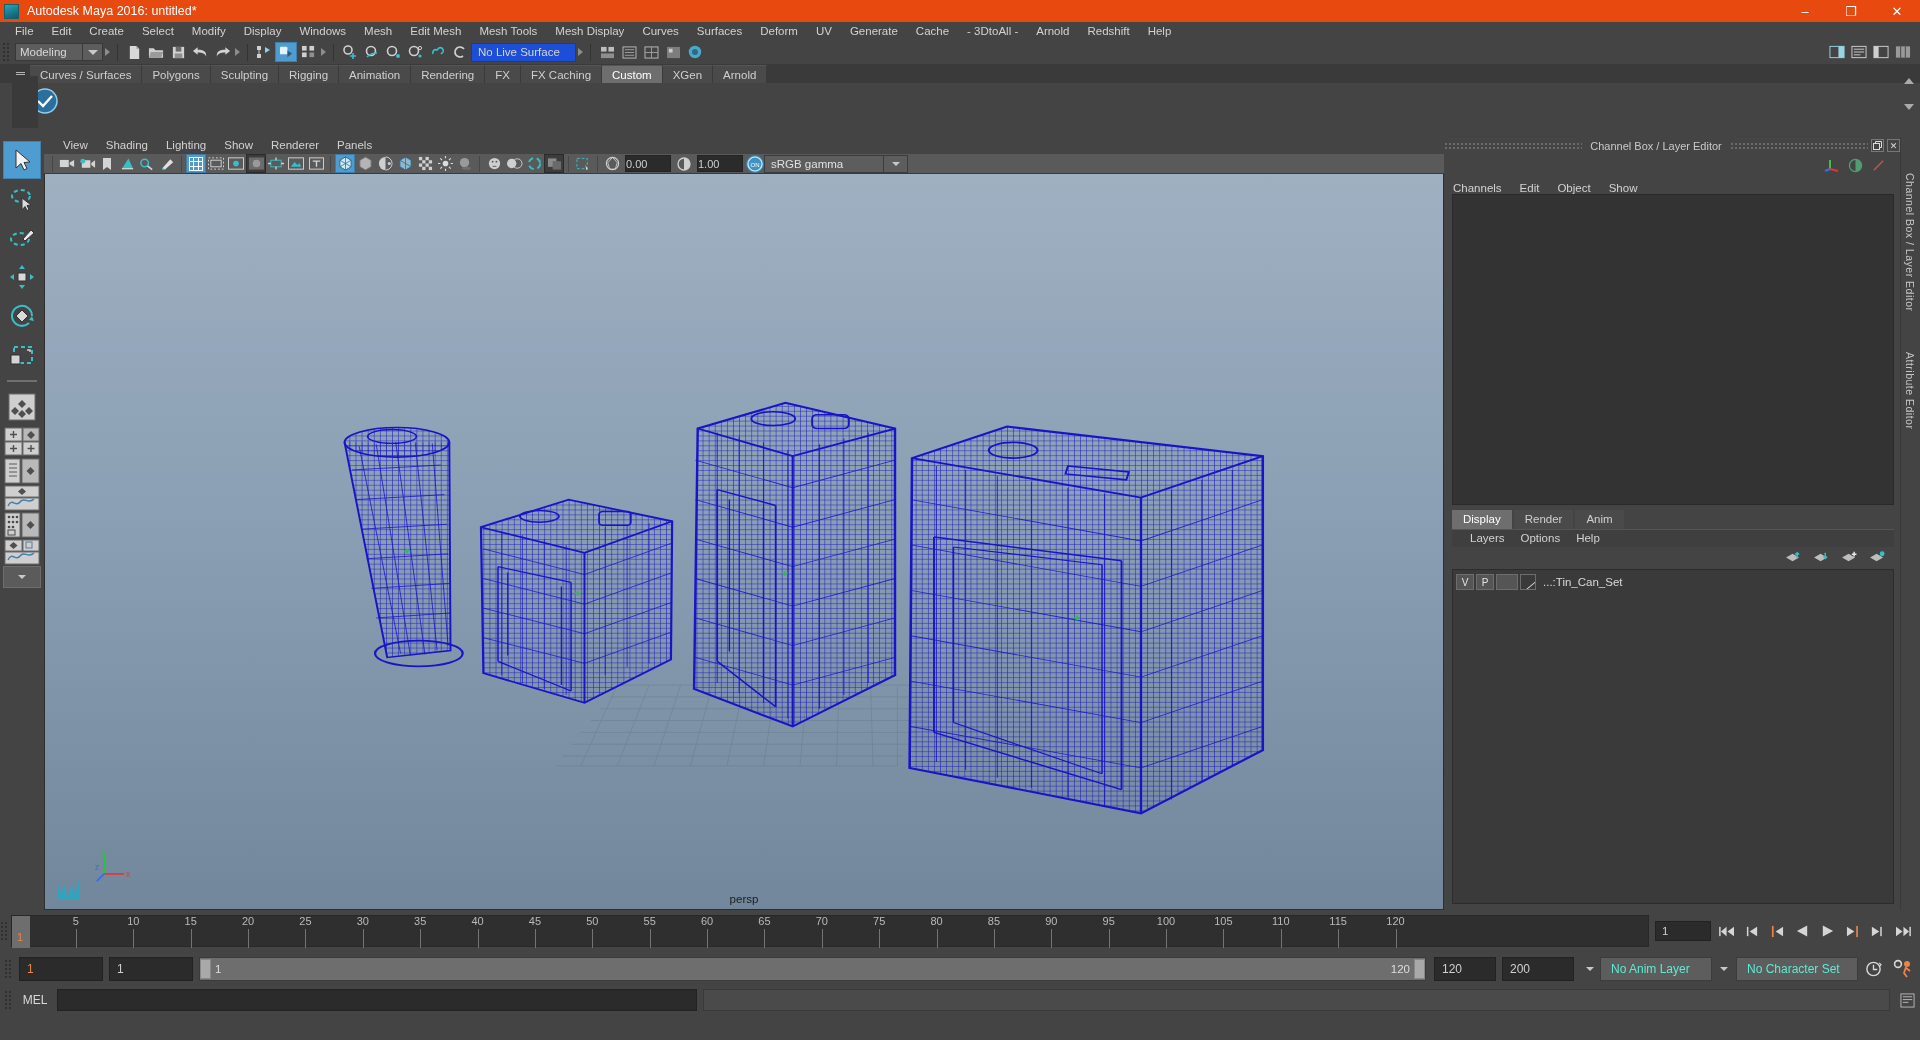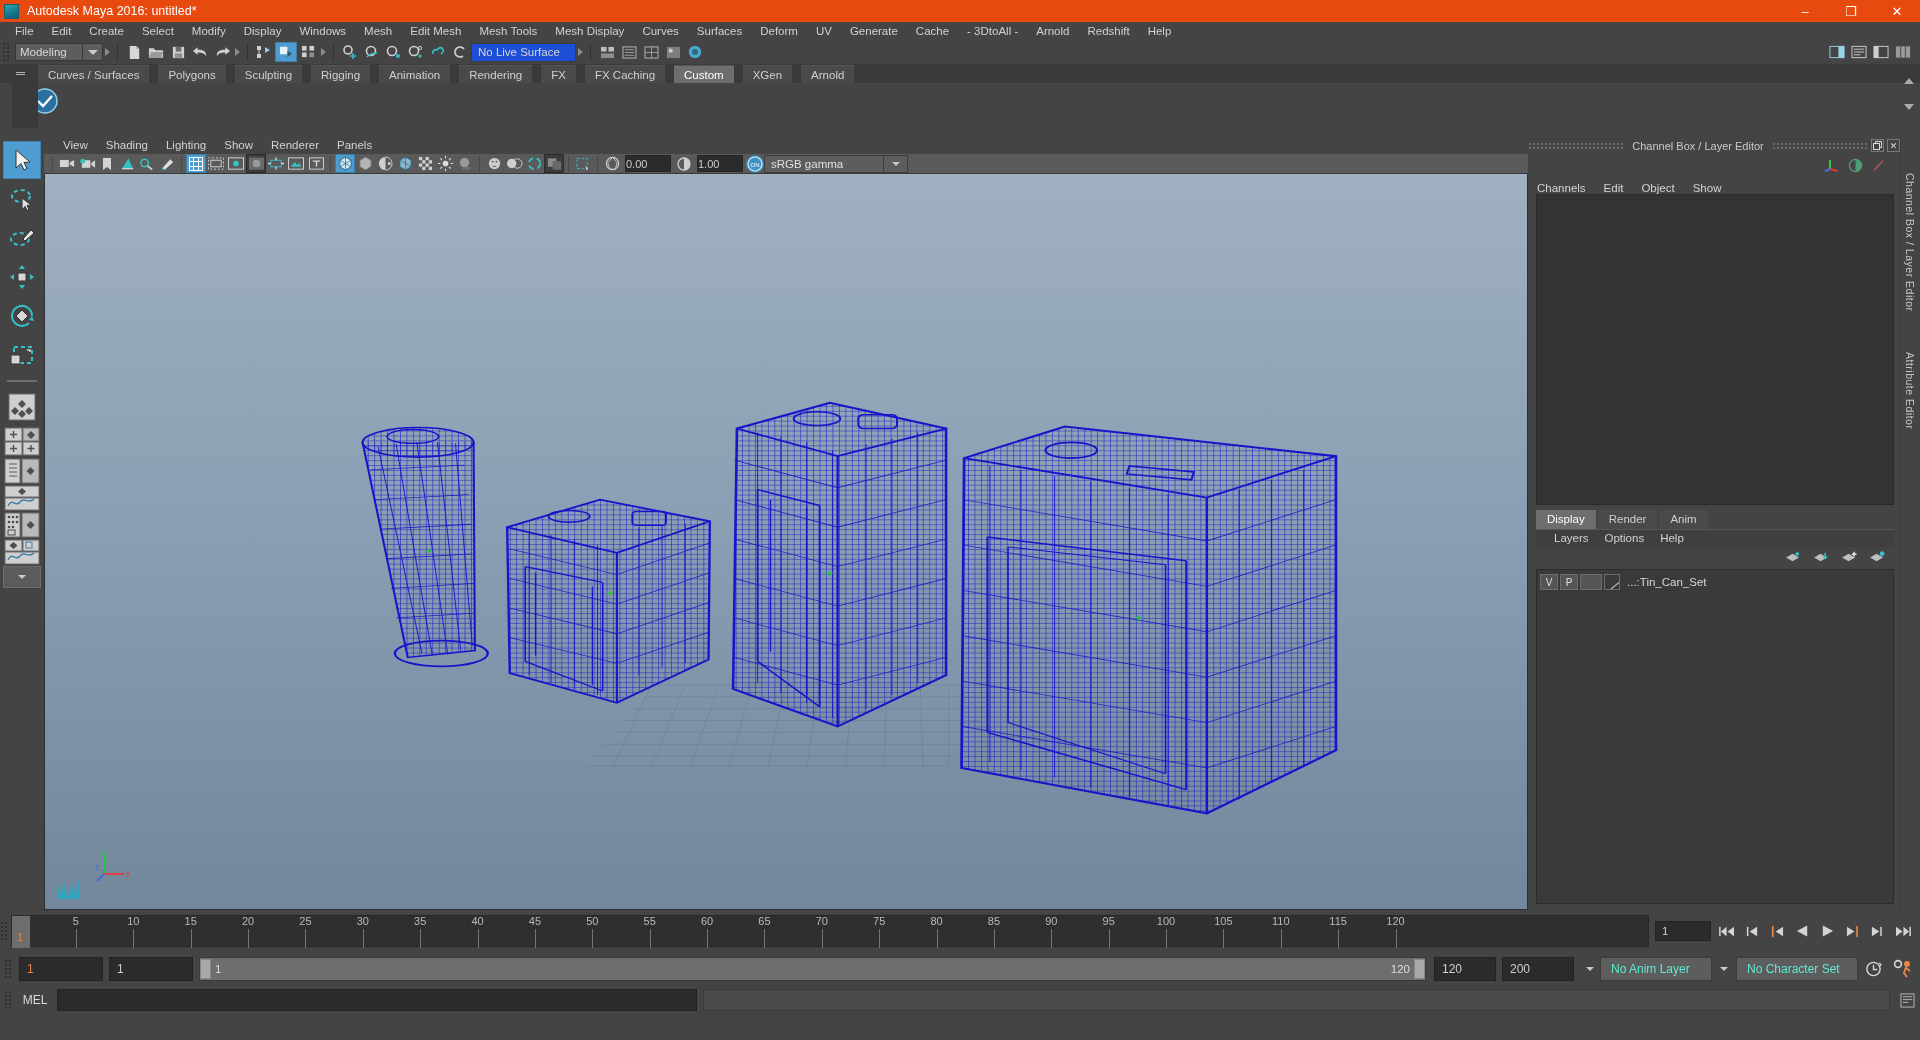--- a/index.html
+++ b/index.html
@@ -51,21 +51,21 @@
   .tb-sep { width:1px;height:17px;background:#333; margin:0 5px; flex:0 0 auto;}
   .tb-collapse { width:9px;height:18px;display:flex;align-items:center;justify-content:center;flex:0 0 auto;}
   .tri-right{width:0;height:0;border-top:4px solid transparent;border-bottom:4px solid transparent;border-left:5px solid #8d8d8d;}
   .livefield { width:105px;height:19px;background:#1d4ed8;border:1px solid #3b3b3b;
                color:#d6d6d6;font-size:11.5px;display:flex;align-items:center;padding-left:6px;}
   .sb-right { margin-left:auto; display:flex;align-items:center; padding-right:6px; }
 
   
   .shelfwrap { background:#444444; }
   .shelftabs { height:19px; display:flex; align-items:flex-end; padding-left:14px;
-               background:#3a3a3a;gap:8px; }
+               background:#3a3a3a; }
   .shelftabs .burger { width:12px;height:17px;display:flex;align-items:center;justify-content:center;
                        margin-right:4px;}
   .burger i{display:block;width:9px;height:1px;background:#b4b4b4;margin:1px 0;}
   .stab { height:18px; line-height:18px; padding:0 10px; background:#4a4a4a;
           color:#cfcfcf; font-size:11.5px; border-right:1px solid #3a3a3a;
           border-top:1px solid #555; white-space:nowrap; }
   .stab.active { background:#6e6e6e; color:#ffffff; }
   .shelfbody { height:35px; background:#444444; display:flex; align-items:center; padding-left:12px;}
   .shelf-left-col { width:26px; height:52px; background:#3a3a3a; position:absolute; left:12px; top:76px;}
   .shelf-btn { width:30px;height:30px;display:flex;align-items:center;justify-content:center;}
@@ -102,21 +102,21 @@
 
   .viewport { position:relative; flex:1 1 auto; overflow:hidden;
               background:linear-gradient(180deg,#9aabbd 0%, #8fa2b5 35%, #7e93a8 72%, #74889d 100%);
               border:1px solid #2e2e2e; border-top:none;}
   .vplabel { position:absolute; bottom:4px; left:0; width:100%; text-align:center;
              color:#1d1d1d; font-size:11.5px; }
   .axisgiz { position:absolute; left:50px; bottom:26px; width:40px;height:40px; }
   .vplogo { position:absolute; left:8px; bottom:6px; width:30px;height:30px;}
 
   
-  .rightdock { width:392px; background:#444444; flex:0 0 auto; display:flex; }
+  .rightdock { width:476px; background:#444444; flex:0 0 auto; display:flex; }
   .rdmain { flex:1 1 auto; display:flex; flex-direction:column; min-width:0;}
   .rdtabsbar { width:20px; background:#444; border-left:1px solid #3a3a3a; position:relative;}
   .vtabtext { position:absolute; left:3px; writing-mode:vertical-rl; font-size:10.5px;
               color:#c6c6c6; letter-spacing:.5px; white-space:nowrap;}
 
   .panelhead { height:17px; display:flex; align-items:center; font-size:11px; color:#c9c9c9; }
   .dots { flex:1 1 auto; height:7px;
       background-image:radial-gradient(#6b6b6b 40%, transparent 42%);
       background-size:4px 4px; }
   .ph-btn{width:13px;height:13px;margin-left:3px;border:1px solid #777;display:flex;
@@ -889,20 +889,21 @@
           </g>
 
           <g fill="none" stroke="#2bbf4a" stroke-width="1.4">
             <path d="M295 382h5M297.5 379.5v5"></path>
             <path d="M435 425h5M437.5 422.5v5"></path>
             <path d="M605 405h5M607.5 402.5v5"></path>
             <path d="M845 450h5M847.5 447.5v5"></path>
           </g>
         </svg>
 
+        <div class="vplabel">persp</div>
 
         <svg class="axisgiz" viewBox="0 0 44 44">
           <path d="M10 34 L10 12" stroke="#2bbf4a" stroke-width="2"></path>
           <path d="M10 34 L32 34" stroke="#e23a3a" stroke-width="2"></path>
           <path d="M10 34 L2 42" stroke="#3a6de2" stroke-width="2"></path>
           <text x="6" y="10" font-size="9" fill="#2bbf4a" font-family="Liberation Sans">y</text>
           <text x="34" y="37" font-size="9" fill="#e23a3a" font-family="Liberation Sans">x</text>
           <text x="0" y="30" font-size="9" fill="#3a6de2" font-family="Liberation Sans">z</text>
         </svg>
 

